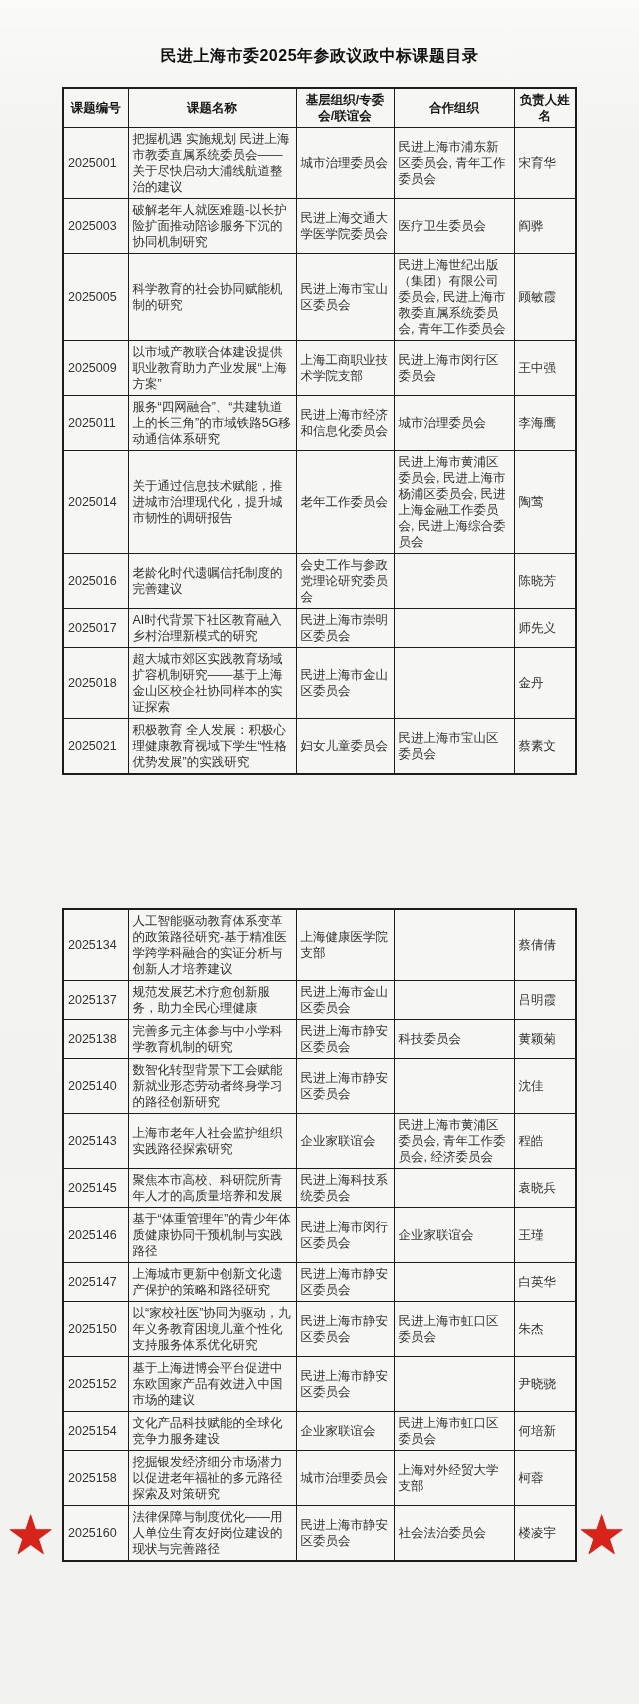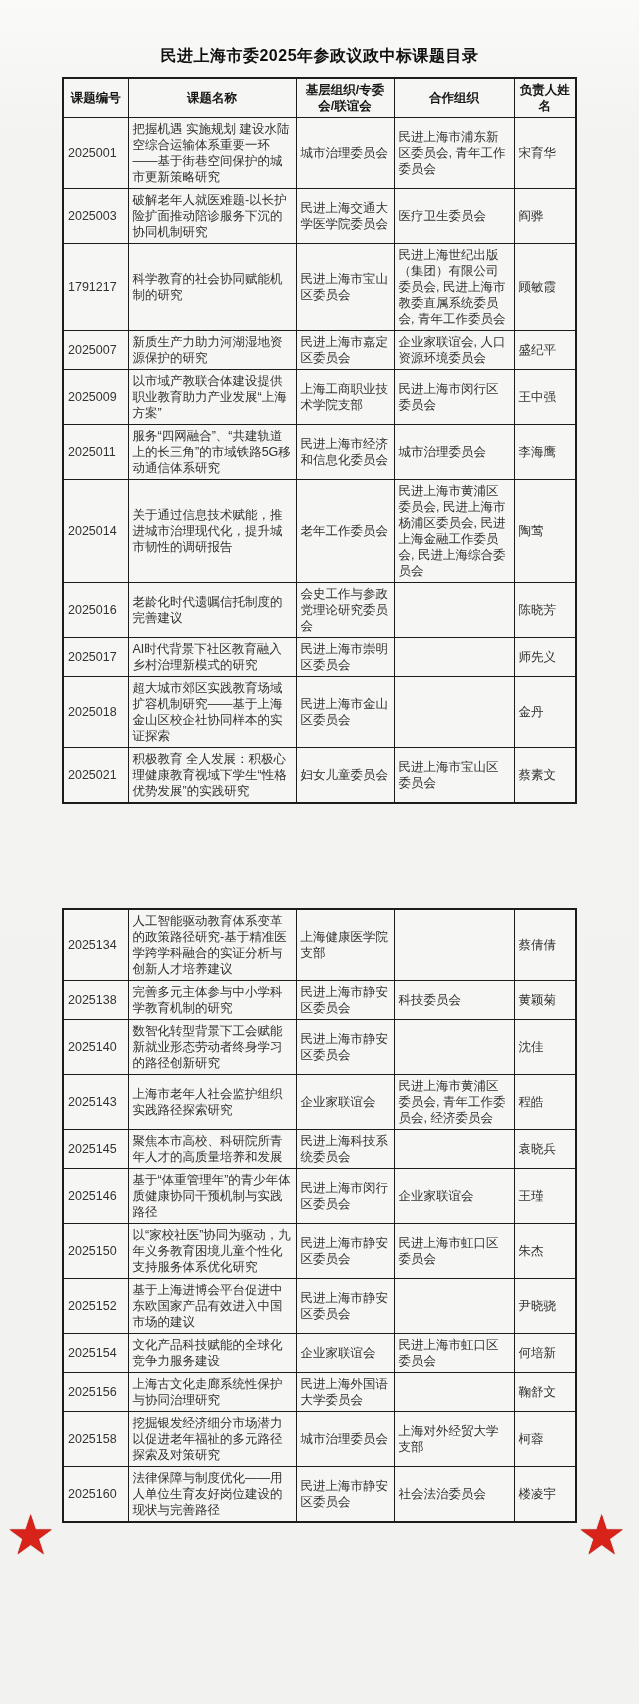--- a/index.html
+++ b/index.html
@@ -27,21 +27,21 @@
     letter-spacing: 0.5px;
   }
   table.topics {
     position: absolute;
     left: 62px;
     width: 513px;
     border-collapse: collapse;
     table-layout: fixed;
     background: #f6f6f4;
   }
-  table.topics.first  { top: 77px; }
+  table.topics.first  { top: 87px; }
   table.topics.second { top: 908px; }
   table.topics, table.topics th, table.topics td {
     border: 1.6px solid #1c1c1c;
   }
   table.topics { border-width: 2.2px; }
   table.topics th, table.topics td {
     font-size: 12.5px;
     line-height: 16px;
     padding: 3px 4px;
     vertical-align: middle;
@@ -85,45 +85,38 @@
       <th>课题编号</th>
       <th>课题名称</th>
       <th>基层组织/专委会/联谊会</th>
       <th>合作组织</th>
       <th>负责人姓名</th>
     </tr>
   </thead>
   <tbody>
       <tr>
     <td class="c-id">2025001</td>
-    <td class="c-name">把握机遇 实施规划 建设水陆空综合运输体系重要一环——基于街巷空间保护的城市更新策略研究</td>
+    <td class="c-name">把握机遇 实施规划 民进上海市教委直属系统委员会——关于尽快启动大浦线航道整治的建议</td>
     <td class="c-org">城市治理委员会</td>
     <td class="c-coop">民进上海市浦东新区委员会, 青年工作委员会</td>
     <td class="c-leader">宋育华</td>
   </tr>
       <tr>
     <td class="c-id">2025003</td>
     <td class="c-name">破解老年人就医难题-以长护险扩面推动陪诊服务下沉的协同机制研究</td>
     <td class="c-org">民进上海交通大学医学院委员会</td>
     <td class="c-coop">医疗卫生委员会</td>
     <td class="c-leader">阎骅</td>
   </tr>
       <tr>
-    <td class="c-id">1791217</td>
+    <td class="c-id">2025005</td>
     <td class="c-name">科学教育的社会协同赋能机制的研究</td>
     <td class="c-org">民进上海市宝山区委员会</td>
     <td class="c-coop">民进上海世纪出版（集团）有限公司委员会, 民进上海市教委直属系统委员会, 青年工作委员会</td>
     <td class="c-leader">顾敏霞</td>
-  </tr>
-      <tr>
-    <td class="c-id">2025007</td>
-    <td class="c-name">新质生产力助力河湖湿地资源保护的研究</td>
-    <td class="c-org">民进上海市嘉定区委员会</td>
-    <td class="c-coop">企业家联谊会, 人口资源环境委员会</td>
-    <td class="c-leader">盛纪平</td>
   </tr>
       <tr>
     <td class="c-id">2025009</td>
     <td class="c-name">以市域产教联合体建设提供职业教育助力产业发展“上海方案”</td>
     <td class="c-org">上海工商职业技术学院支部</td>
     <td class="c-coop">民进上海市闵行区委员会</td>
     <td class="c-leader">王中强</td>
   </tr>
       <tr>
     <td class="c-id">2025011</td>
@@ -180,20 +173,27 @@
   </colgroup>
   <tbody>
       <tr>
     <td class="c-id">2025134</td>
     <td class="c-name">人工智能驱动教育体系变革的政策路径研究-基于精准医学跨学科融合的实证分析与创新人才培养建议</td>
     <td class="c-org">上海健康医学院支部</td>
     <td class="c-coop"></td>
     <td class="c-leader">蔡倩倩</td>
   </tr>
       <tr>
+    <td class="c-id">2025137</td>
+    <td class="c-name">规范发展艺术疗愈创新服务，助力全民心理健康</td>
+    <td class="c-org">民进上海市金山区委员会</td>
+    <td class="c-coop"></td>
+    <td class="c-leader">吕明霞</td>
+  </tr>
+      <tr>
     <td class="c-id">2025138</td>
     <td class="c-name">完善多元主体参与中小学科学教育机制的研究</td>
     <td class="c-org">民进上海市静安区委员会</td>
     <td class="c-coop">科技委员会</td>
     <td class="c-leader">黄颖菊</td>
   </tr>
       <tr>
     <td class="c-id">2025140</td>
     <td class="c-name">数智化转型背景下工会赋能新就业形态劳动者终身学习的路径创新研究</td>
     <td class="c-org">民进上海市静安区委员会</td>
@@ -215,20 +215,27 @@
     <td class="c-leader">袁晓兵</td>
   </tr>
       <tr>
     <td class="c-id">2025146</td>
     <td class="c-name">基于“体重管理年”的青少年体质健康协同干预机制与实践路径</td>
     <td class="c-org">民进上海市闵行区委员会</td>
     <td class="c-coop">企业家联谊会</td>
     <td class="c-leader">王瑾</td>
   </tr>
       <tr>
+    <td class="c-id">2025147</td>
+    <td class="c-name">上海城市更新中创新文化遗产保护的策略和路径研究</td>
+    <td class="c-org">民进上海市静安区委员会</td>
+    <td class="c-coop"></td>
+    <td class="c-leader">白英华</td>
+  </tr>
+      <tr>
     <td class="c-id">2025150</td>
     <td class="c-name">以“家校社医”协同为驱动，九年义务教育困境儿童个性化支持服务体系优化研究</td>
     <td class="c-org">民进上海市静安区委员会</td>
     <td class="c-coop">民进上海市虹口区委员会</td>
     <td class="c-leader">朱杰</td>
   </tr>
       <tr>
     <td class="c-id">2025152</td>
     <td class="c-name">基于上海进博会平台促进中东欧国家产品有效进入中国市场的建议</td>
     <td class="c-org">民进上海市静安区委员会</td>
@@ -236,27 +243,20 @@
     <td class="c-leader">尹晓骁</td>
   </tr>
       <tr>
     <td class="c-id">2025154</td>
     <td class="c-name">文化产品科技赋能的全球化竞争力服务建设</td>
     <td class="c-org">企业家联谊会</td>
     <td class="c-coop">民进上海市虹口区委员会</td>
     <td class="c-leader">何培新</td>
   </tr>
       <tr>
-    <td class="c-id">2025156</td>
-    <td class="c-name">上海古文化走廊系统性保护与协同治理研究</td>
-    <td class="c-org">民进上海外国语大学委员会</td>
-    <td class="c-coop"></td>
-    <td class="c-leader">鞠舒文</td>
-  </tr>
-      <tr>
     <td class="c-id">2025158</td>
     <td class="c-name">挖掘银发经济细分市场潜力以促进老年福祉的多元路径探索及对策研究</td>
     <td class="c-org">城市治理委员会</td>
     <td class="c-coop">上海对外经贸大学支部</td>
     <td class="c-leader">柯蓉</td>
   </tr>
       <tr>
     <td class="c-id">2025160</td>
     <td class="c-name">法律保障与制度优化——用人单位生育友好岗位建设的现状与完善路径</td>
     <td class="c-org">民进上海市静安区委员会</td>

